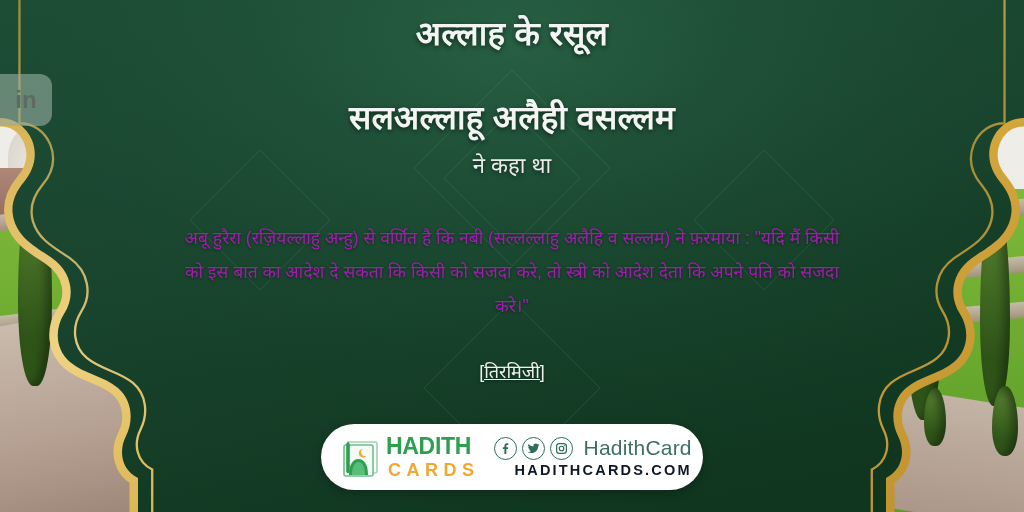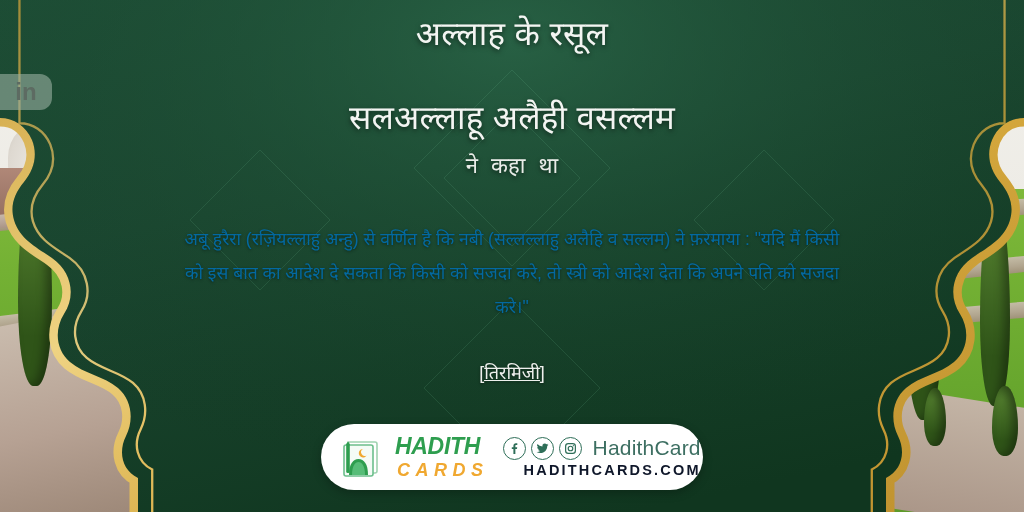--- a/index.html
+++ b/index.html
@@ -81,57 +81,56 @@
   
   #content{
     position:absolute; inset:0;
     display:flex; flex-direction:column; align-items:center;
     z-index:6;
   }
   #title-block{ margin-top:14px; text-align:center; width:720px; }
   .title-line{
     color:#f3f5f2;
     font-family:"Liberation Sans", sans-serif;
-    font-weight:400;
+    font-weight:700;
     letter-spacing:.2px;
     text-shadow:0 2px 5px rgba(0,0,0,.55);
     line-height:1.22;
   }
   #title-1{ font-size:33px; }
   #title-2{ font-size:33px;margin-top:44px; }
   #subtitle{
     color:#e9ece8; font-size:22px; margin-top:10px;
     text-shadow:0 2px 4px rgba(0,0,0,.5);
-    font-family:Liberation Mono, monospace;
   }
 
   #body-block{
     margin-top:42px; width:660px; text-align:center;
-    color:#0369a1; font-size:17.5px; line-height:1.95;
+    color:#a21caf; font-size:17.5px; line-height:1.95;
     text-shadow:0 1px 3px rgba(0,0,0,.45);
   }
   #source{
     margin-top:36px; color:#eef0ed; font-size:18px;
     text-shadow:0 1px 3px rgba(0,0,0,.45);
     text-decoration:underline;
   }
 
   
   #footer-pill{
     position:absolute; left:50%; transform:translateX(-50%);
     bottom:22px;
     background:#ffffff;
     border-radius:40px;
     height:66px; width:382px;
     display:flex; align-items:center;
     padding:0 16px 0 18px;
     box-shadow:0 3px 10px rgba(0,0,0,.25);
     z-index:7;
   }
-  #brand-mark{ display:flex; align-items:center; gap:14px;font-style:italic; }
+  #brand-mark{ display:flex; align-items:center; gap:5px; }
   #mosque-icon{ width:42px; height:40px; position:relative; flex:0 0 auto; }
   #brand-text{ display:flex; flex-direction:column; line-height:1; }
   #brand-hadith{
     font-size:23px; font-weight:700; color:#2e9e4f; letter-spacing:-0.3px;
   }
   #brand-cards{
     font-size:18px; font-weight:700; color:#f0a830; letter-spacing:5.5px;
     margin-top:3px; margin-left:2px;
   }
   #footer-right{ margin-left:14px; display:flex; flex-direction:column; gap:2px; }
@@ -148,21 +147,21 @@
   }
   #domain-text{
     font-size:14.5px; color:#0f172a; letter-spacing:2.2px; font-weight:600;
     margin-left:8px;
     text-align:right;
   }
 
   
   #linkedin-badge{
     position:absolute; left:0; top:74px;
-    width:52px; height:36px;
+    width:52px; height:52px;
     background:rgba(150,172,158,.62);
     border-radius:0 12px 12px 0;
     display:flex; align-items:center; justify-content:center;
     color:#5d6b62; font-size:24px; font-weight:700;
     z-index:20;
   }
 </style>
 </head>
 <body>
 

